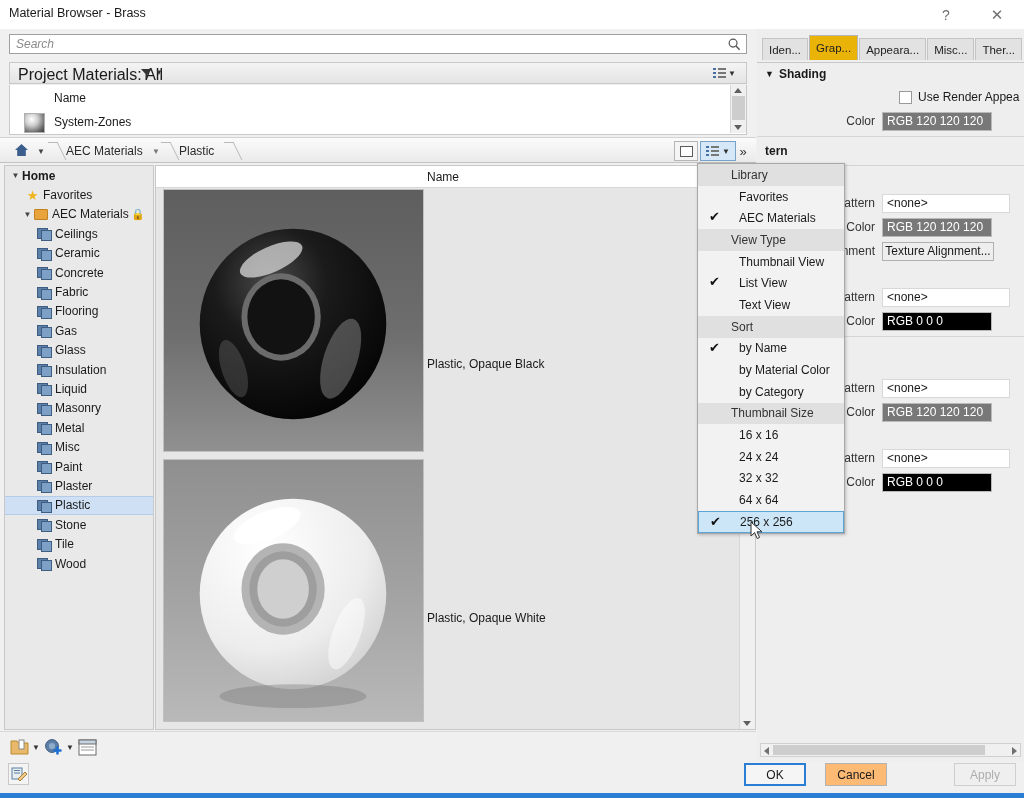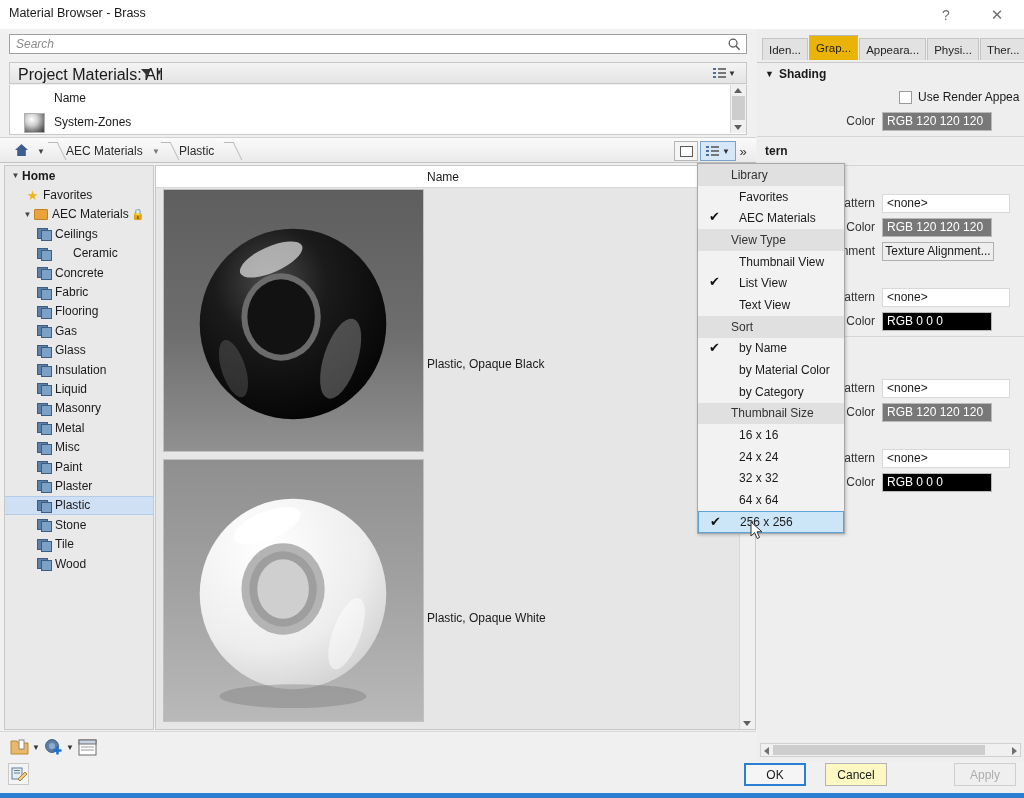--- a/index.html
+++ b/index.html
@@ -293,21 +293,21 @@
     position: absolute; top: 3px; width: 0; height: 0;
     border-top: 4px solid transparent; border-bottom: 4px solid transparent;
   }
   .harrow-l { left: 3px; border-right: 5px solid #707070; }
   .harrow-r { right: 3px; border-left: 5px solid #707070; }
 
   
   #dlgbtns { position: absolute; right: 8px; top: 763px; display: flex; gap: 19px; }
   .dlgbtn {
     width: 62px; height: 23px; display: flex; align-items: center; justify-content: center;
-    font-size: 12px; background: #fef9c3; border: 1px solid #b4b4b4;
+    font-size: 12px; background: #fdba74; border: 1px solid #b4b4b4;
   }
   .dlgbtn.default { border: 2px solid #2a7fd4; background: #f5f5f5; }
   .dlgbtn.disabled { color: #adadad; background: #efefef; border-color: #cfcfcf; margin-left: 48px; }
 
   
   #dropdown {
     position: absolute; left: 697px; top: 163px; width: 148px;
     background: #f2f2f2; border: 1px solid #a8a8a8;
     box-shadow: 1px 1px 3px rgba(0,0,0,.22);
     z-index: 50;
@@ -429,21 +429,21 @@
       <span class="tw">▼</span>
       <span class="folder-icon"></span>
       <span>AEC Materials</span>
       <span class="lock-icon">🔒</span>
     </div>
     <div id="tree-cats">
         <div class="tnode" style="padding-left: 32px;">
           <span class="cat-icon"></span>
           <span>Ceilings</span>
         </div>
-        <div class="tnode" style="padding-left: 32px; gap: 18px;">
+        <div class="tnode" style="padding-left: 32px;">
           <span class="cat-icon"></span>
           <span>Ceramic</span>
         </div>
         <div class="tnode" style="padding-left: 32px;">
           <span class="cat-icon"></span>
           <span>Concrete</span>
         </div>
         <div class="tnode" style="padding-left: 32px;">
           <span class="cat-icon"></span>
           <span>Fabric</span>
@@ -609,21 +609,21 @@
       <line x1="3" y1="6" x2="9" y2="6" stroke="#5c7ea3"></line>
       <path d="M7 12 L14 5 l2 2 L9 14 z" fill="#f0c98a" stroke="#a97f32"></path>
     </svg>
   </div>
 
   <div id="rpanel">
     <div id="tabs">
         <div class="tab">Iden...</div>
         <div class="tab active">Grap...</div>
         <div class="tab">Appeara...</div>
-        <div class="tab">Physi...</div>
+        <div class="tab">Misc...</div>
         <div class="tab">Ther...</div>
       </div>
 
     <div id="prop-body">
 
       <div class="sec-head">
         <span class="tri">▼</span>
         <span>Shading</span>
       </div>
 

